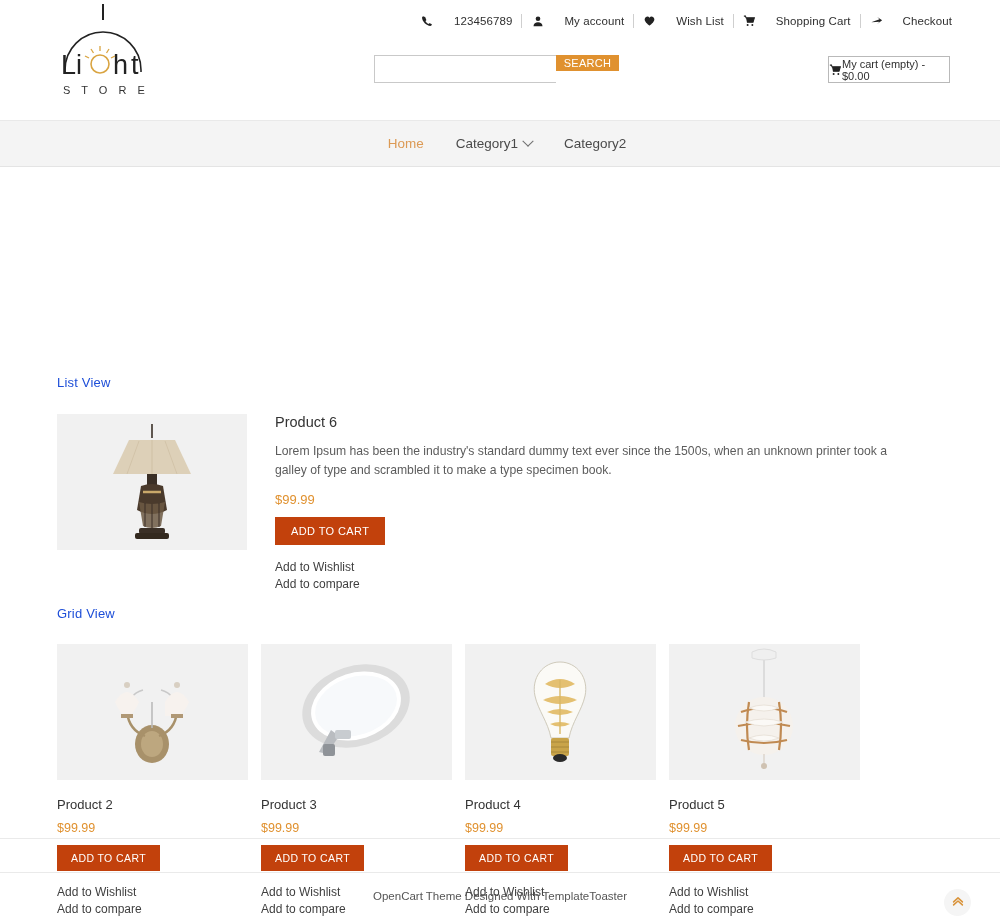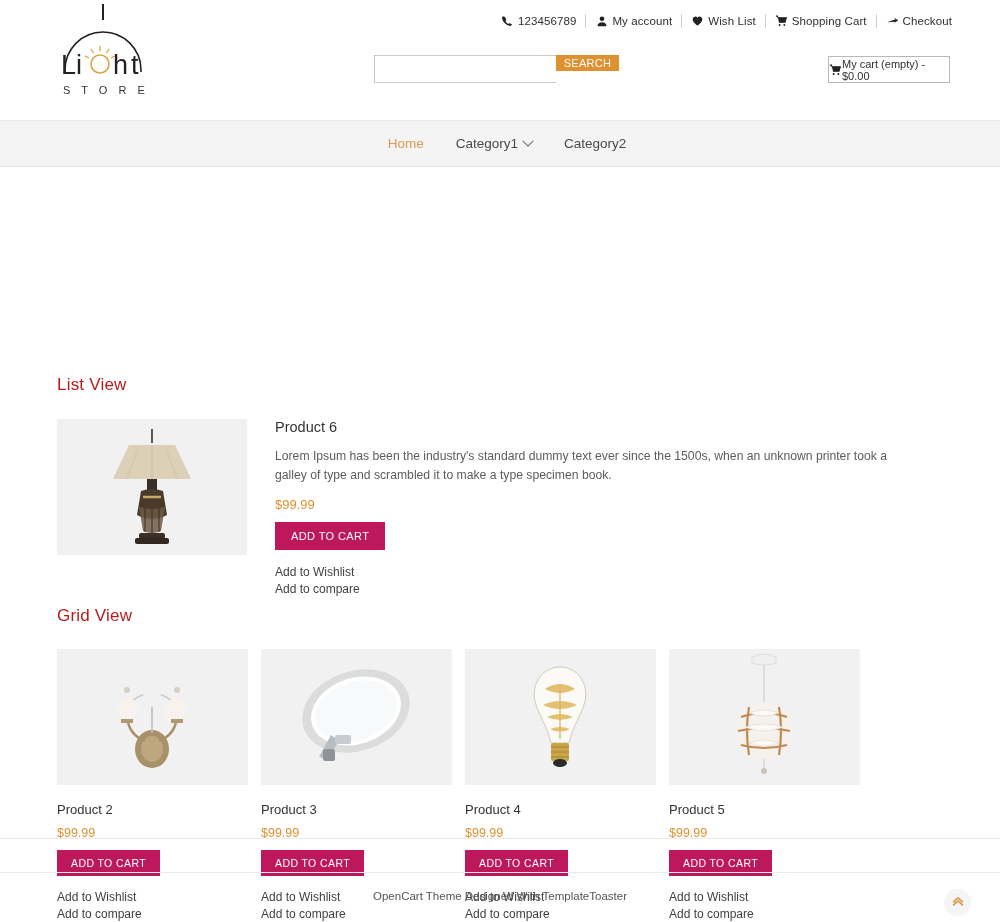--- a/index.html
+++ b/index.html
@@ -13,21 +13,21 @@
   .page { position: relative; width: 1000px; height: 922px; background:#fff; }
 
   
   .header { position: relative; height: 120px; background:#fff; }
 
   .logo { position: absolute; left: 38px; top: 2px; width: 130px; height: 100px; }
   .logo svg { display:block; }
 
   
   .utility { position: absolute; right: 48px; top: 13px; display:flex; align-items:center; height:16px; }
-  .util-item { display:flex; align-items:center; gap:4px; font-size:11.5px; color:#2f2f2f; white-space:nowrap; }
+  .util-item { display:flex; align-items:center; gap:20px; font-size:11.5px; color:#2f2f2f; white-space:nowrap; }
   .util-item .lbl { font-size:11.5px; letter-spacing:.1px; }
   .util-sep { width:1px; height:14px; background:#cfcfcf; margin:0 9px; }
   .util-ico { display:inline-flex; align-items:center; justify-content:center; width:13px; height:13px; }
   .util-ico svg { display:block; }
 
   
   .search-wrap { position:absolute; left:374px; top:55px; display:flex; height:28px; }
   .search-input {
     width:182px; height:28px; border:1px solid #c9c9c9; border-right:none;
     background:#fff; font-size:12px; padding:0 7px; color:#333; outline:none;
@@ -54,33 +54,33 @@
     display:flex; align-items:center;
   }
   .nav-inner { margin:0 auto; display:flex; align-items:flex-start; gap:32px; padding-left:14px; }
   .nav-item { font-size:13.5px; color:#4a4a4a; cursor:pointer; display:flex; align-items:center; gap:6px; }
   .nav-item.active { color:#dc9a55; }
   .chev { display:inline-block; width:8px; height:8px; border-right:1.4px solid #6f6f6f; border-bottom:1.4px solid #6f6f6f; transform:rotate(45deg) translate(-2px,-2px); }
 
   
   .main { position:relative; padding:0 0 0 0; }
   .section-title {
-    font-size:17px; color:#b91c1c; font-weight:400; letter-spacing:.2px;
+    font-size:13px; color:#1d4ed8; font-weight:400; letter-spacing:.2px;
   }
 
   
   .listview { position:absolute; left:57px; top:208px; width:886px; }
   .list-row { display:flex; margin-top:24px; }
   .thumb-lg { width:190px; height:136px; background:#f1f1f1; flex:none; position:relative; }
   .list-info { margin-left:28px; width:620px; }
   .p-title { font-size:14.5px; color:#333; margin-bottom:12px; }
   .p-desc { font-size:12.2px; line-height:19px; color:#5c5c5c; }
   .p-price { font-size:13px; color:#e0912f; margin-top:12px; }
   .btn-cart {
-    margin-top:10px; display:inline-block; background:#be185d; color:#fff;
+    margin-top:10px; display:inline-block; background:#c2410c; color:#fff;
     font-size:11px; letter-spacing:.4px; padding:8px 16px; border:none; cursor:pointer;
     font-family:"Liberation Sans", sans-serif;
   }
   .links { margin-top:14px; }
   .link-row { font-size:12px; color:#3f3f3f; line-height:17px; cursor:pointer; }
 
   
   .gridview { position:absolute; left:57px; top:439px; width:886px; }
   .grid-wrap { display:flex; gap:13px; margin-top:23px; }
   .grid-cell { width:191px; }

